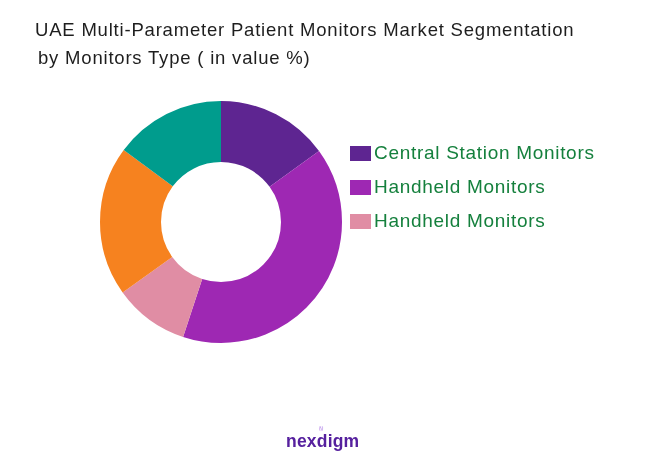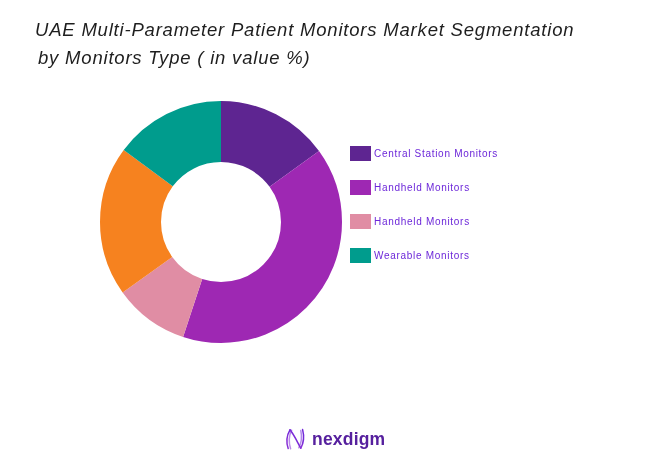--- a/index.html
+++ b/index.html
@@ -5,32 +5,32 @@
   html,body{margin:0;padding:0;background:#fff;}
   .canvas{
     position:relative;width:665px;height:476px;background:#ffffff;
     font-family:"Liberation Sans",sans-serif;overflow:hidden;
   }
   .title{
     position:absolute;left:35px;top:16px;
     font-size:18.5px;line-height:28px;font-weight:500;
     color:#1e1e1e;letter-spacing:0.8px;
   }
-  .title span{display:block;font-style:italic;}
+  .title span{display:block;}
   .title .l2{padding-left:3px;}
   .donut-wrap{position:absolute;left:91px;top:92px;width:260px;height:260px;}
   .legend{position:absolute;left:350px;top:142px;}
   .legend-row{display:flex;align-items:center;height:22px;margin-bottom:12px;}
   .legend-swatch{width:21px;height:15px;margin-right:3px;flex:none;}
   .legend-label{
-    font-size:10px;color:#6d28d9;letter-spacing:0.7px;white-space:pre;text-align:right;
+    font-size:19px;color:#15803d;letter-spacing:0.7px;white-space:pre;text-align:right;
   }
   .brand{
     position:absolute;left:282px;top:426px;height:26px;
-    display:flex;align-items:center;
+    display:flex;align-items:center;flex-direction:column;
   }
   .brand-text{
     font-size:17.5px;font-weight:700;color:#56209e;
     letter-spacing:0.2px;margin-left:4px;
   }
 </style>
 </head>
 <body>
 
 <div class="canvas">
@@ -56,24 +56,20 @@
         <span class="legend-label">Central Station Monitors</span>
       </div>
       <div class="legend-row">
         <span class="legend-swatch" style="background: rgb(158, 40, 179);"></span>
         <span class="legend-label">Handheld Monitors</span>
       </div>
       <div class="legend-row">
         <span class="legend-swatch" style="background: rgb(224, 141, 164);"></span>
         <span class="legend-label">Handheld Monitors</span>
       </div>
-      <div class="legend-row">
-        <span class="legend-swatch" style="background: rgb(0, 156, 141);"></span>
-        <span class="legend-label">Wearable Monitors</span>
-      </div>
     </div>
 
   <div class="brand">
     <svg width="26" height="26" viewBox="0 0 26 26">
       <defs>
         <linearGradient id="ng" x1="0" y1="1" x2="1" y2="0">
           <stop offset="0" stop-color="#8B2FD6"></stop>
           <stop offset="1" stop-color="#6D28D9"></stop>
         </linearGradient>
       </defs>

